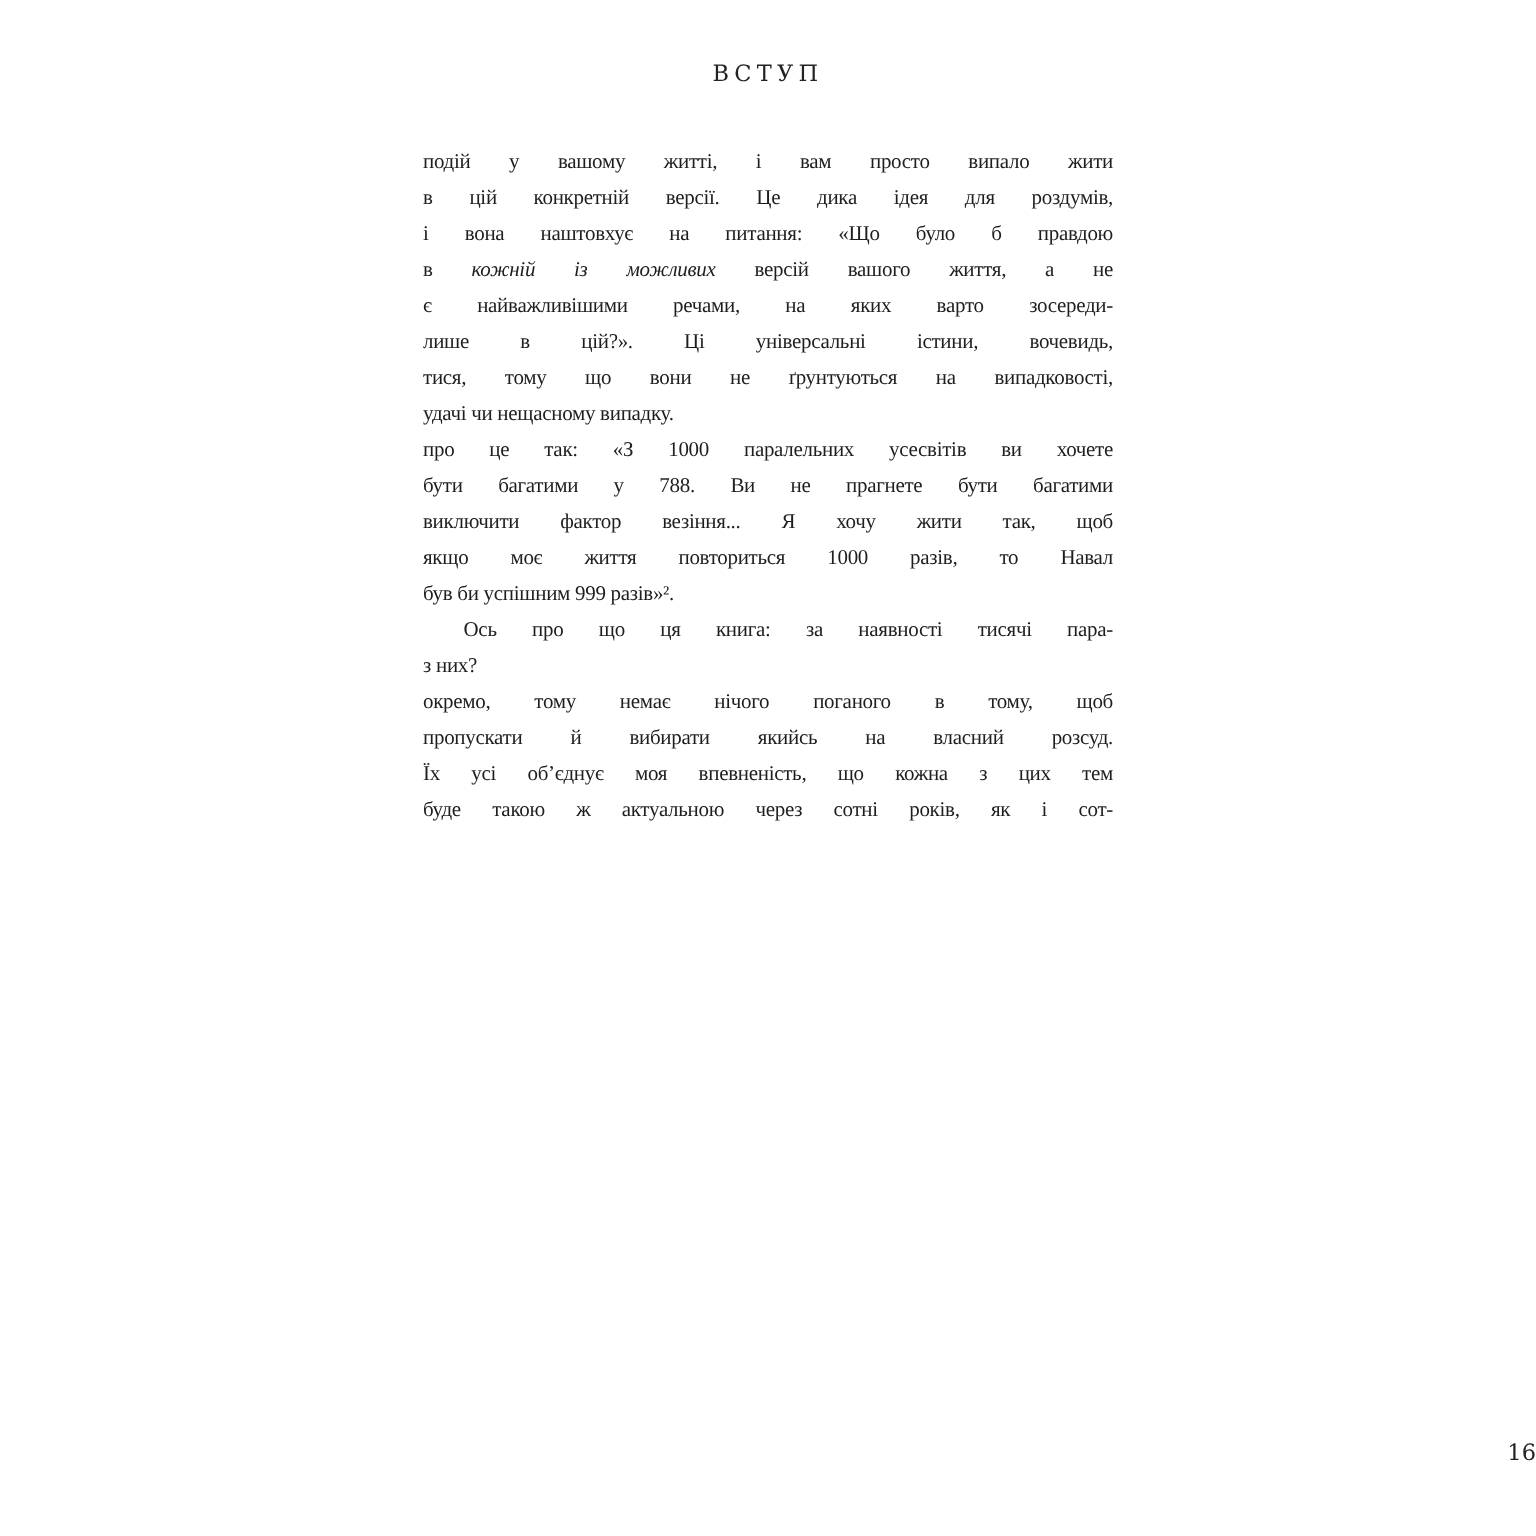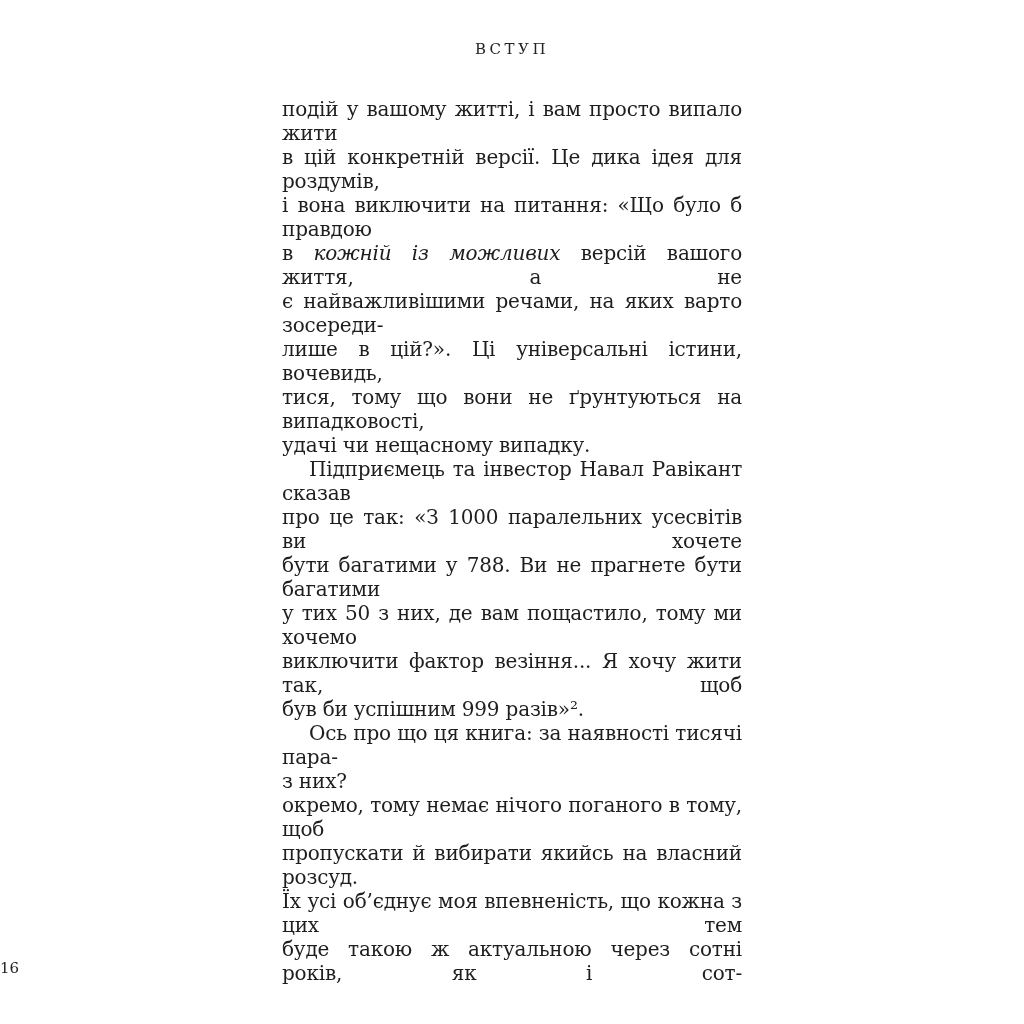--- a/index.html
+++ b/index.html
@@ -26,69 +26,69 @@
     letter-spacing: 3.5px;
     color: #232323;
   }
   .text-block {
     position: absolute;
     top: 97px;
     left: 282px;
     width: 460px;
   }
   .ln {
-    font-size: 20px;
+    font-size: 14px;
     line-height: 24px;
     letter-spacing: -0.2px;
     text-align: justify;
     text-align-last: justify;
     white-space: normal;
+    font-family: Liberation Serif, serif;
   }
   .ln.last {
     text-align-last: left;
   }
   .ln.ind {
     text-indent: 27px;
   }
   .it {
     font-style: italic;
   }
   .folio {
     position: absolute;
     top: 959px;
     left: 0;
     width: 1024px;
-    text-align: left;
+    text-align: right;
     font-size: 15px;
     color: #232323;
   }
 </style>
 </head>
 <body>
 
 <div class="page">
 
   <div class="running-head">ВСТУП</div>
 
   <main class="text-block">
 
     <div class="ln">подій у вашому житті, і вам просто випало жити</div>
     <div class="ln">в цій конкретній версії. Це дика ідея для роздумів,</div>
-    <div class="ln">і вона виключити на питання: «Що було б правдою</div>
+    <div class="ln">і вона наштовхує на питання: «Що було б правдою</div>
     <div class="ln"><span>в </span><span class="it">кожній із можливих</span><span> версій вашого життя, а не</span></div>
     <div class="ln">є найважливішими речами, на яких варто зосереди-</div>
     <div class="ln">лише в цій?». Ці універсальні істини, вочевидь,</div>
     <div class="ln">тися, тому що вони не ґрунтуються на випадковості,</div>
     <div class="ln last">удачі чи нещасному випадку.</div>
 
-    <div class="ln ind">Підприємець та інвестор Навал Равікант сказав</div>
     <div class="ln">про це так: «З 1000 паралельних усесвітів ви хочете</div>
     <div class="ln">бути багатими у 788. Ви не прагнете бути багатими</div>
-    <div class="ln">у тих 50 з них, де вам пощастило, тому ми хочемо</div>
     <div class="ln">виключити фактор везіння... Я хочу жити так, щоб</div>
+    <div class="ln">якщо моє життя повториться 1000 разів, то Навал</div>
     <div class="ln last">був би успішним 999 разів»².</div>
 
     <div class="ln ind">Ось про що ця книга: за наявності тисячі пара-</div>
     <div class="ln last">з них?</div>
 
     <div class="ln">окремо, тому немає нічого поганого в тому, щоб</div>
     <div class="ln">пропускати й вибирати якийсь на власний розсуд.</div>
     <div class="ln">Їх усі об’єднує моя впевненість, що кожна з цих тем</div>
     <div class="ln">буде такою ж актуальною через сотні років, як і сот-</div>
 

